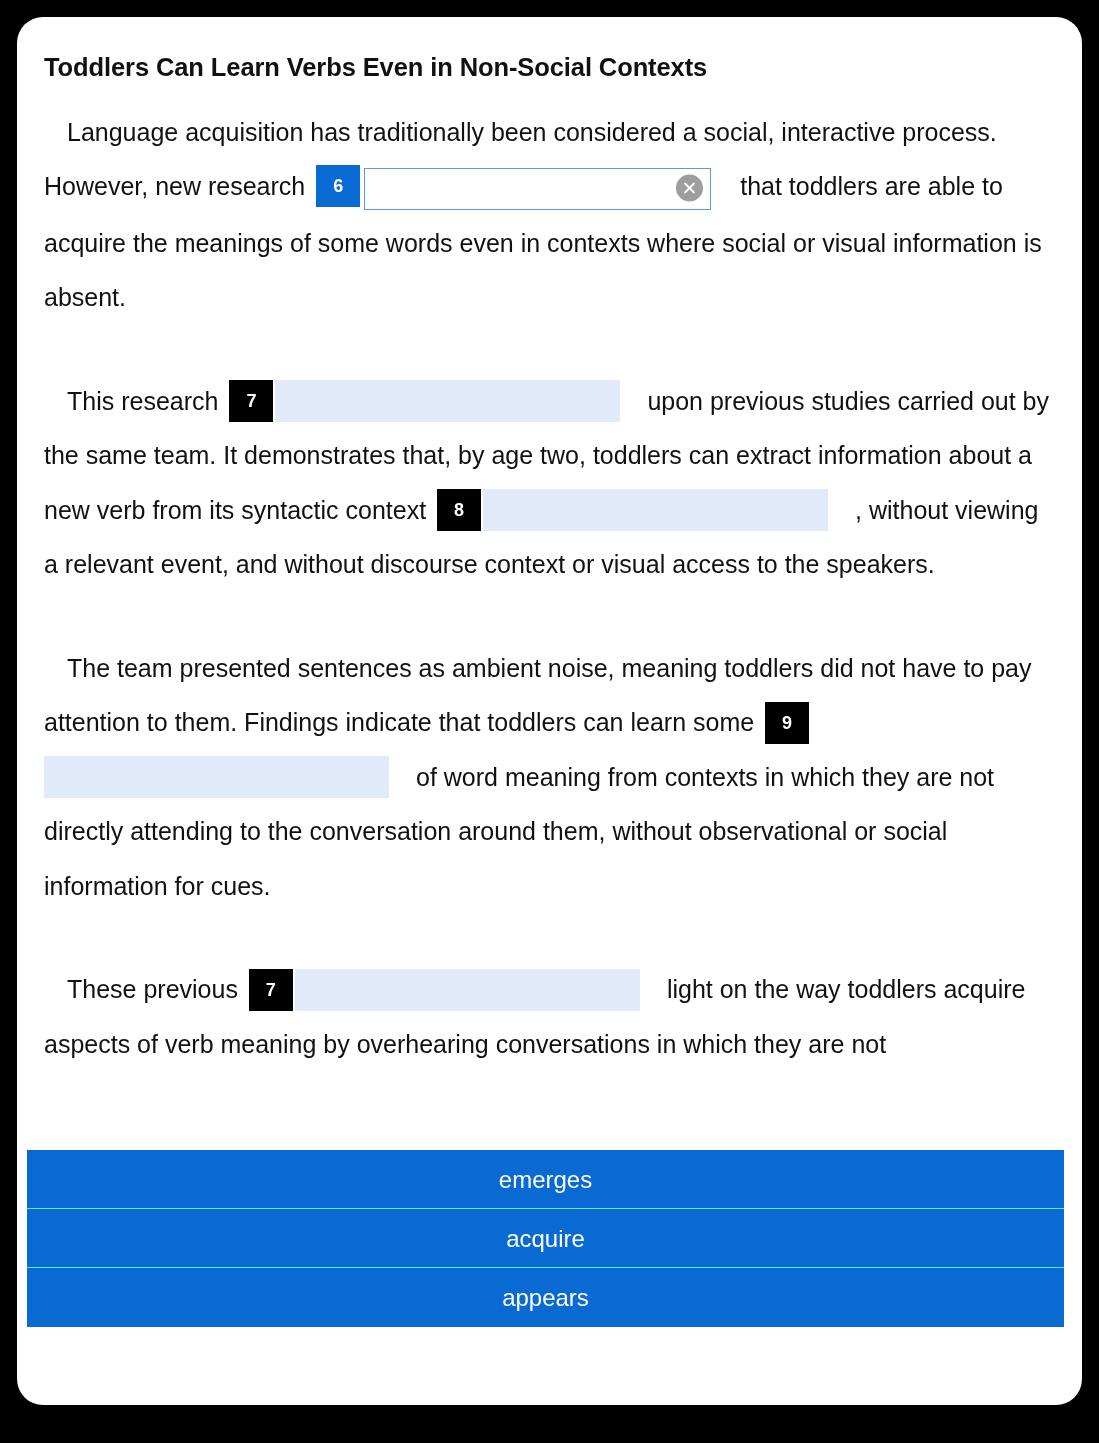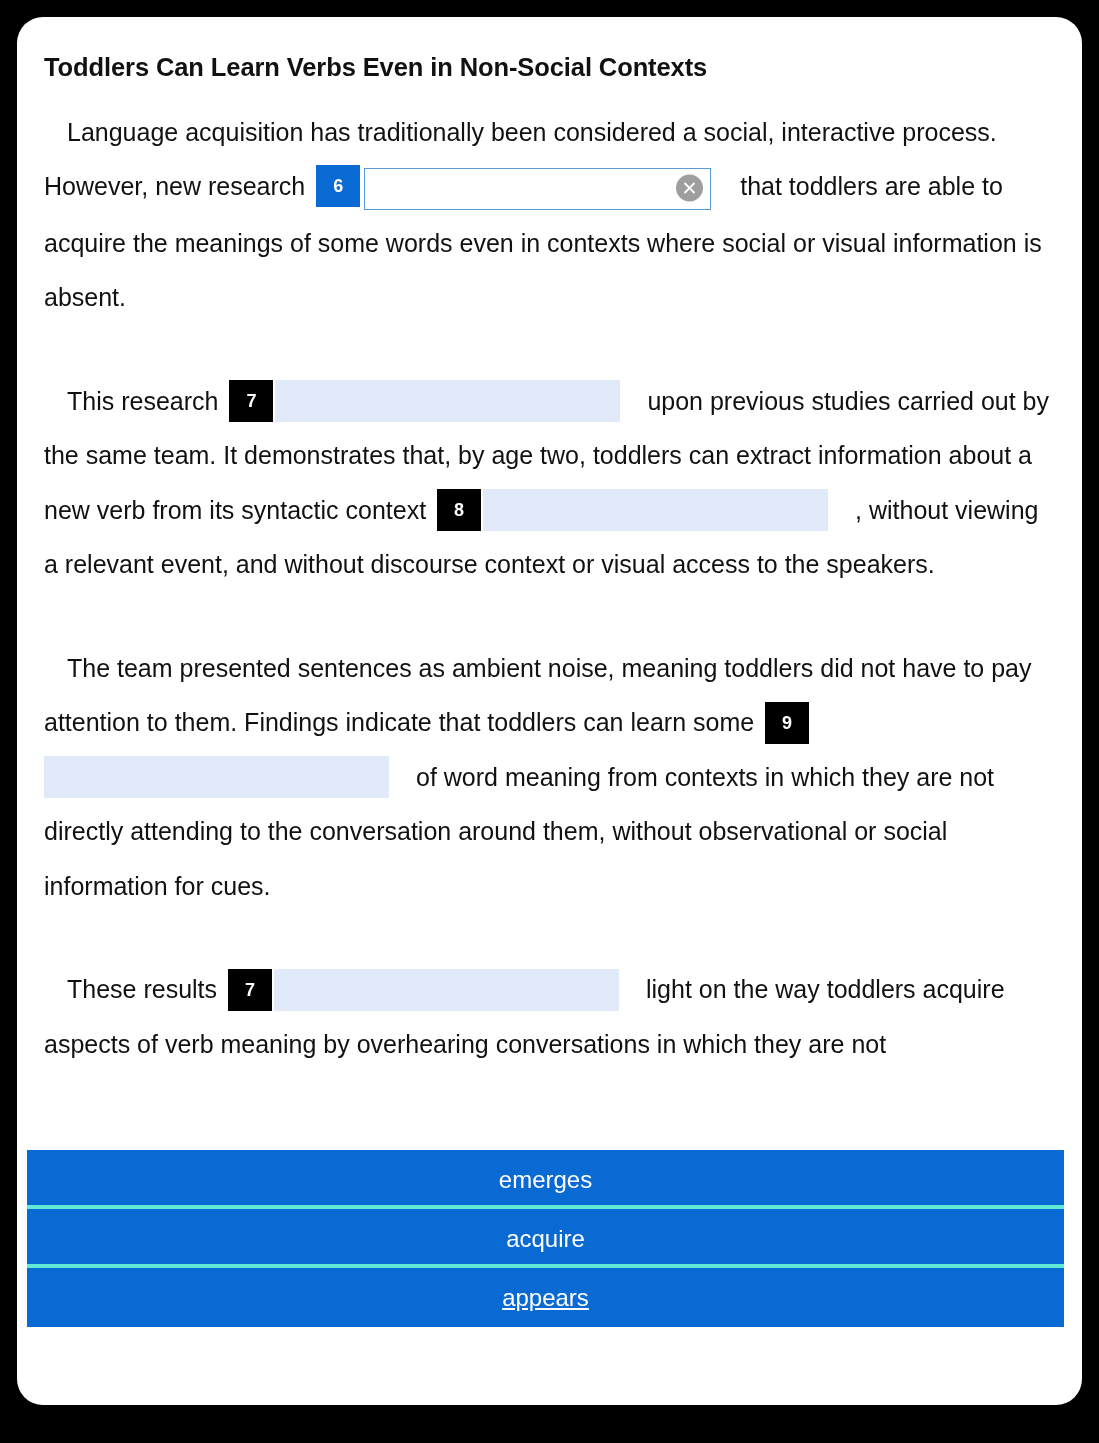--- a/index.html
+++ b/index.html
@@ -140,25 +140,25 @@
     background: #0a6ad4;
     z-index: 20;
   }
   .option {
     height: 59px;
     line-height: 59px;
     text-align: center;
     color: #ffffff;
     font-size: 24px;
     background: #0a6ad4;
-    border-bottom: 4px solid #5eead4;
+    border-bottom: 1px solid #5eead4;
     cursor: pointer;
     box-sizing: border-box;
   }
-  .option:last-child { border-bottom: none; text-decoration: underline; }
+  .option:last-child { border-bottom: none; }
 </style>
 </head>
 <body>
 
 <div id="screen">
 
   <div id="card">
     <div id="card-inner">
 
       <h1 class="article-title">Toddlers Can Learn Verbs Even in Non-Social Contexts</h1>
@@ -173,21 +173,21 @@
 
       <p class="para">
         <span class="txt">This research </span><span class="marker">7</span><span class="blank" style="width:345px"></span><span class="txt">upon previous studies carried out by the same team. It demonstrates that, by age two, toddlers can extract information about a new verb from its syntactic context </span><span class="marker">8</span><span class="blank" style="width:345px"></span><span class="txt">, without viewing a relevant event, and without discourse context or visual access to the speakers.</span>
       </p>
 
       <p class="para">
         <span class="txt">The team presented sentences as ambient noise, meaning toddlers did not have to pay attention to them. Findings indicate that toddlers can learn some </span><span class="marker">9</span><span class="blank" style="width:345px"></span><span class="txt">of word meaning from contexts in which they are not directly attending to the conversation around them, without observational or social information for cues.</span>
       </p>
 
       <p class="para">
-        <span class="txt">These results </span><span class="marker">7</span><span class="blank" style="width:345px"></span><span class="txt">light on the way toddlers acquire aspects of verb meaning by overhearing conversations in which they are not</span>
+        <span class="txt">These previous </span><span class="marker">7</span><span class="blank" style="width:345px"></span><span class="txt">light on the way toddlers acquire aspects of verb meaning by overhearing conversations in which they are not</span>
       </p>
 
     </div>
 
     <div id="dropdown">
       <div class="option">emerges</div>
       <div class="option">acquire</div>
       <div class="option">appears</div>
     </div>
   </div>

